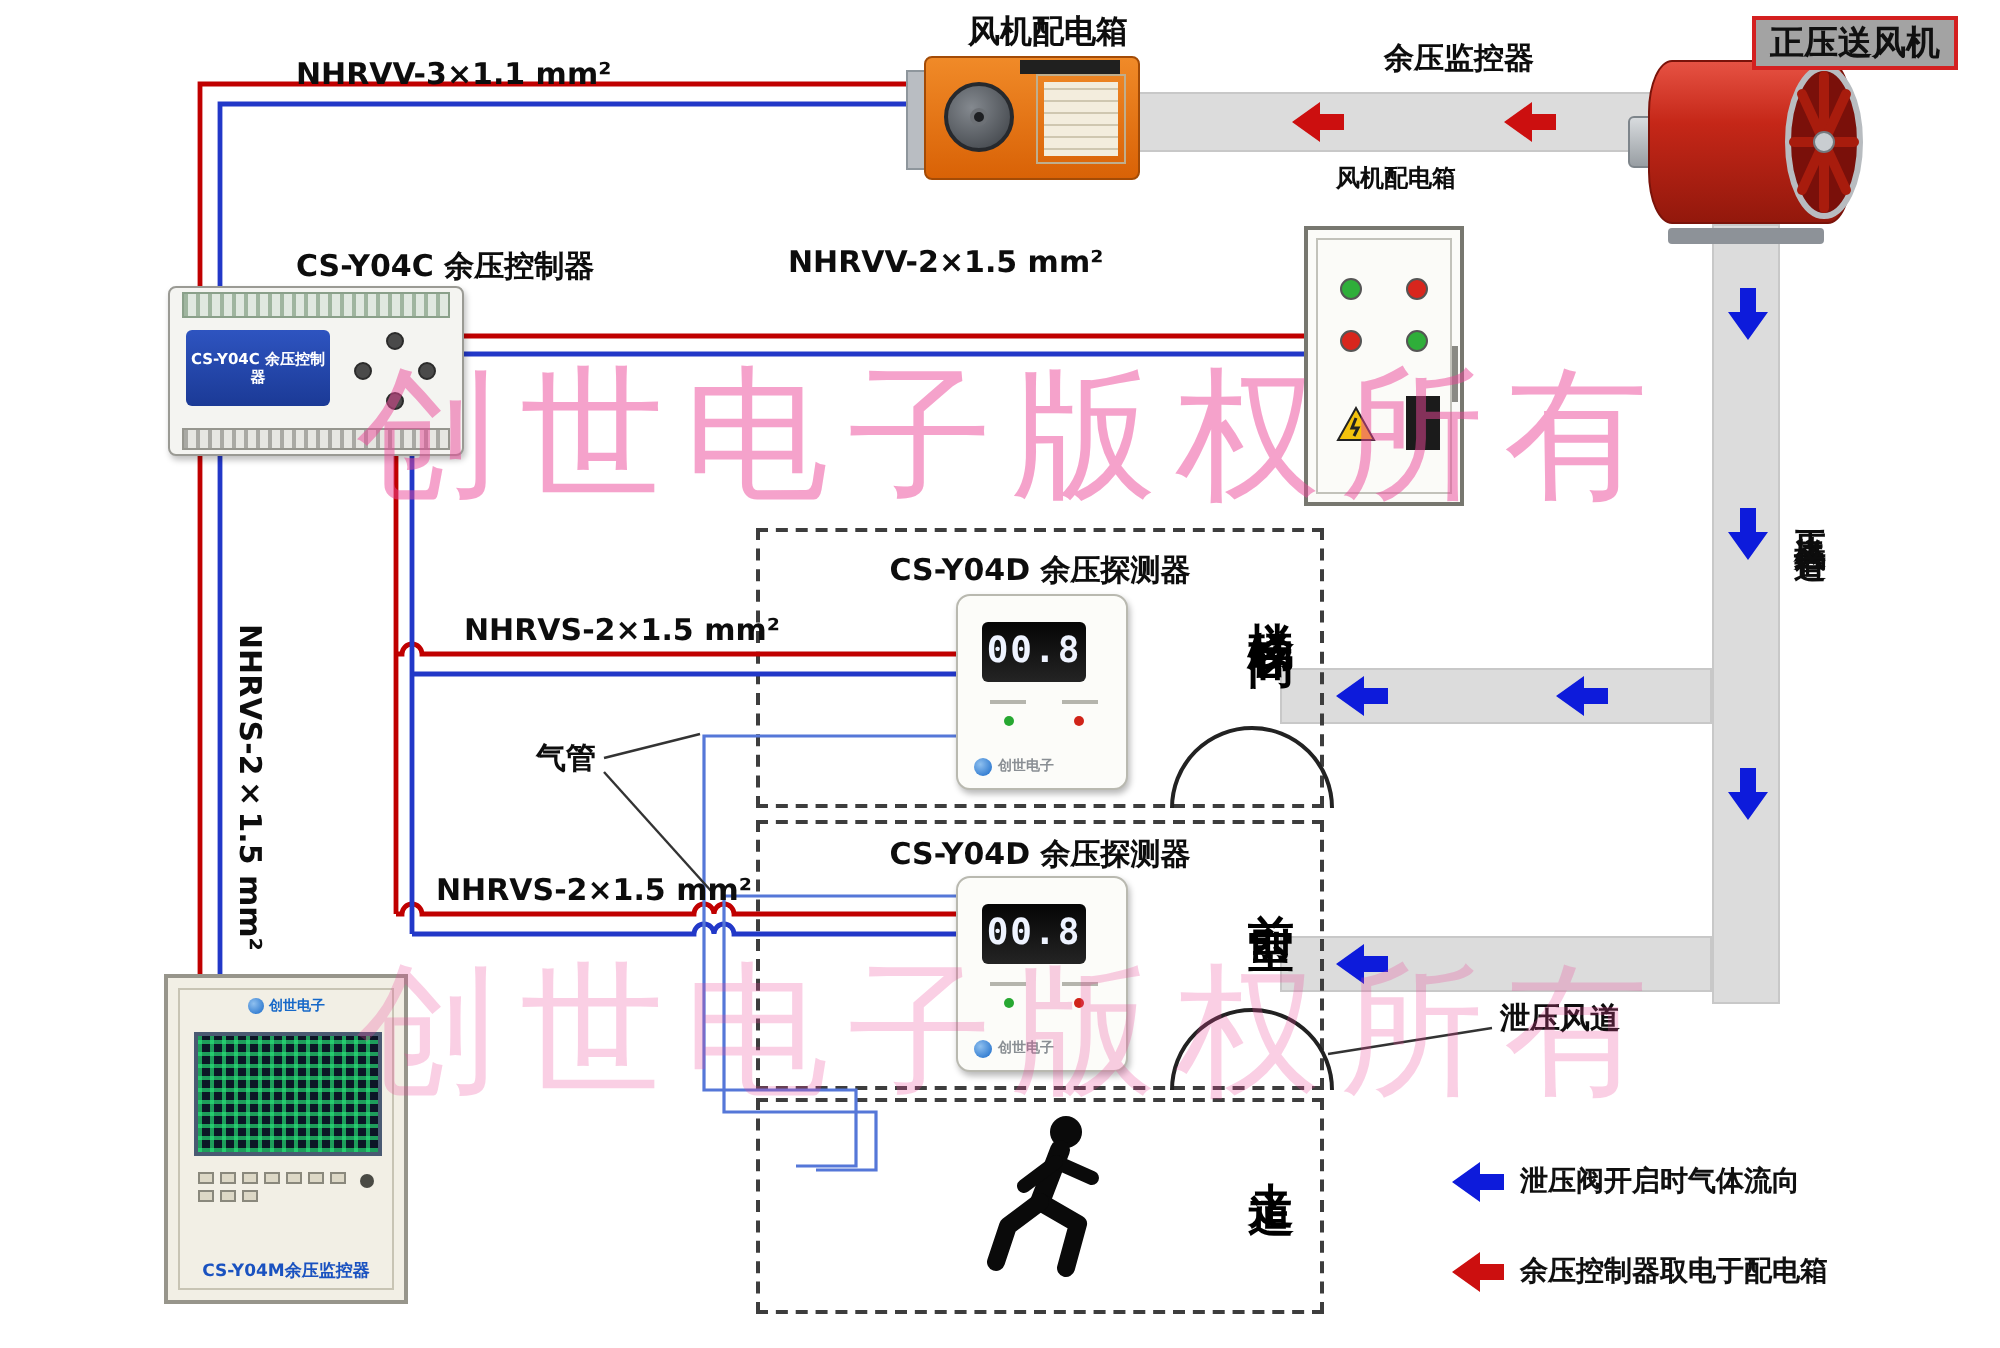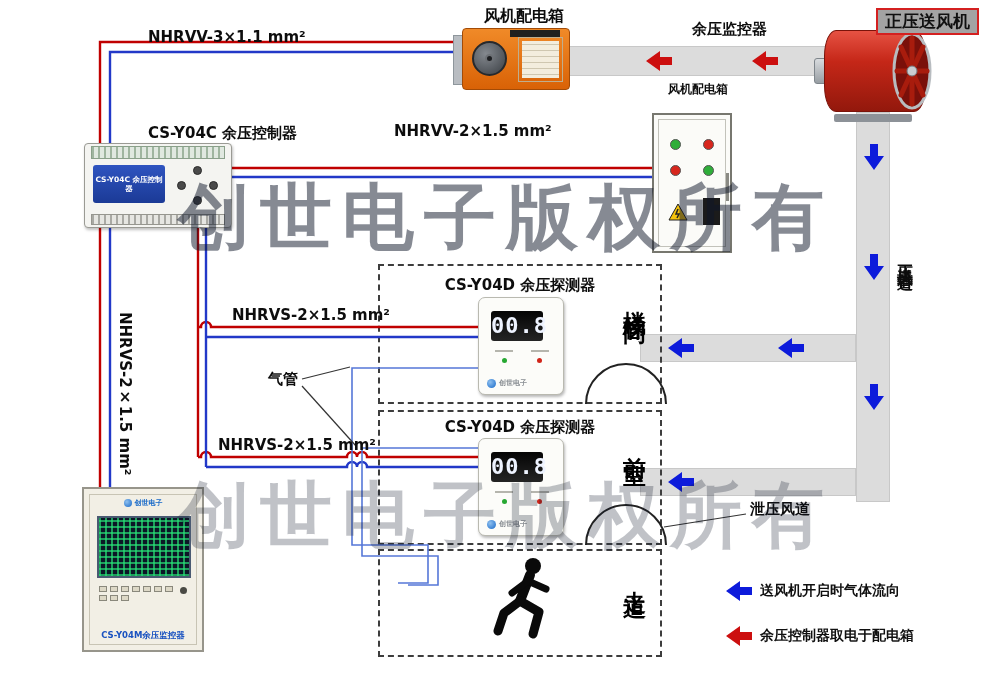--- a/index.html
+++ b/index.html
@@ -4,21 +4,21 @@
 <style>
   *{margin:0;padding:0;box-sizing:border-box}
   html,body{background:#ffffff}
   body{font-family:"DejaVu Sans","Liberation Sans",sans-serif;color:#101010}
   .stage{position:relative;width:1000px;height:674px;background:#fff;overflow:hidden}
   .duct{position:absolute;background:#dcdcdc;border:1px solid #c8c8c8;z-index:4}
   .dashbox{position:absolute;border:2px dashed #3d3d3d;z-index:8;background:transparent}
   .lbl{position:absolute;font-weight:700;color:#0d0d0d;white-space:nowrap;z-index:35;font-size:15px}
   .vlbl{writing-mode:vertical-rl}
   .room-label{position:absolute;writing-mode:vertical-rl;font-weight:700;font-size:23px;letter-spacing:5px;color:#000;z-index:35}
-  .watermark{position:absolute;font-size:72px;font-weight:700;color:#0f172a;letter-spacing:10px;white-space:nowrap;z-index:40;pointer-events:none}
+  .watermark{position:absolute;font-size:72px;font-weight:400;color:#ec4899;letter-spacing:10px;white-space:nowrap;z-index:40;pointer-events:none}
   .device{position:absolute;z-index:30}
   .wire-layer{position:absolute;left:0;top:0;z-index:12}
   
   .ctrl{width:148px;height:85px;background:#f4f4f1;border:1px solid #9a9a94;border-radius:4px;box-shadow:1px 2px 3px rgba(0,0,0,.25)}
   .ctrl .tstrip{position:absolute;left:6px;right:6px;top:2px;height:13px;background:repeating-linear-gradient(90deg,#9fb59f 0 2px,#e0e8e0 2px 6px);border:1px solid #8aa08a}
   .ctrl .bstrip{position:absolute;left:6px;right:6px;bottom:2px;height:11px;background:repeating-linear-gradient(90deg,#a9a9a4 0 2px,#e6e6e2 2px 6px);border:1px solid #96968f}
   .ctrl .screen{position:absolute;left:8px;top:21px;width:72px;height:38px;background:linear-gradient(#2e54c0,#1b3a96);border-radius:3px;color:#fff;font-size:7.5px;font-weight:700;display:flex;align-items:center;justify-content:center;text-align:center;line-height:1.25;padding:2px}
   .ctrl .btns{position:absolute;right:10px;top:22px;width:46px;height:40px}
   .ctrl .btn-dot{position:absolute;width:9px;height:9px;border-radius:50%;background:#4a4a4a;border:1px solid #2b2b2b}
   
@@ -33,21 +33,21 @@
   .fan-shaft{position:absolute;left:-6px;top:36px;width:14px;height:26px;background:linear-gradient(#d8dbde,#989ea3);border:1px solid #7e858b;border-radius:3px}
   .fan-base{position:absolute;left:14px;bottom:-2px;width:78px;height:8px;background:#8d9298;border-radius:2px}
   
   .pbox{width:80px;height:140px;background:#fbfbf8;border:2px solid #77776f}
   .pbox .inner{position:absolute;inset:4px;border:1px solid #c2c2ba}
   .lamp{position:absolute;width:11px;height:11px;border-radius:50%;border:1px solid #555}
   .pbox .blk{position:absolute;right:10px;bottom:26px;width:17px;height:27px;background:#1b1b1b}
   .pbox .handle{position:absolute;right:1px;top:58px;width:3px;height:28px;background:#8a8a84}
   
   .det{width:86px;height:98px;background:#fcfcf9;border:1px solid #b9b9b0;border-radius:7px;box-shadow:1px 2px 3px rgba(0,0,0,.28)}
-  .det .disp{position:absolute;left:12px;top:13px;width:52px;height:30px;background:linear-gradient(#050505,#242424);border-radius:3px;color:#eef3ff;font-family:"DejaVu Sans Mono","Liberation Mono",monospace;font-size:22px;font-weight:700;text-align:center;line-height:30px;letter-spacing:1px}
+  .det .disp{position:absolute;left:12px;top:13px;width:52px;height:30px;background:linear-gradient(#050505,#242424);border-radius:3px;color:#eef3ff;font-family:"DejaVu Sans Mono","Liberation Mono",monospace;font-size:18px;font-weight:700;text-align:center;line-height:30px;letter-spacing:1px}
   .det .mark{position:absolute;height:2px;background:#b5b5ad}
   .led{position:absolute;width:5px;height:5px;border-radius:50%}
   .brand{position:absolute;left:8px;bottom:6px;display:flex;align-items:center;gap:3px}
   .brand .swirl{width:9px;height:9px;border-radius:50%;background:radial-gradient(circle at 35% 35%,#8fc0ef,#1668c8)}
   .brand .btxt{font-size:7px;color:#8a8f94;font-weight:700}
   
   .mon{width:122px;height:165px;background:#f2efe5;border:2px solid #97958b}
   .mon .inner{position:absolute;inset:5px;border:1px solid #c8c4b4}
   .mon .screen{position:absolute;left:13px;top:27px;width:94px;height:62px;background-color:#0c1626;border:2px solid #4a5a72;background-image:repeating-linear-gradient(90deg,rgba(40,230,120,.65) 0 2px,transparent 2px 6px),repeating-linear-gradient(0deg,rgba(40,230,120,.65) 0 2px,transparent 2px 6px)}
   .mon .keys{position:absolute;left:13px;top:95px;width:80px;display:flex;flex-wrap:wrap}
@@ -141,21 +141,21 @@
   <div class="lbl" style="left:218px;top:436px">NHRVS-2×1.5 mm²</div>
   <div class="lbl vlbl" style="left:116px;top:312px;height:160px">NHRVS-2×1.5 mm²</div>
   <div class="lbl" style="left:268px;top:370px">气管</div>
   <div class="lbl vlbl" style="left:894px;top:252px;height:170px;font-size:16px;letter-spacing:2px">正压送风管道</div>
   <div class="lbl" style="left:750px;top:500px">泄压风道</div>
 
   <div class="room-label" style="left:620px;top:292px;height:92px">楼梯间</div>
   <div class="room-label" style="left:620px;top:438px;height:64px">前室</div>
   <div class="room-label" style="left:620px;top:572px;height:64px">走道</div>
 
-  <div class="legend-text" style="left:760px;top:582px">送风机开启时气体流向</div>
+  <div class="legend-text" style="left:760px;top:582px">泄压阀开启时气体流向</div>
   <div class="legend-text" style="left:760px;top:627px">余压控制器取电于配电箱</div>
 
   <div class="watermark" style="left:178px;top:170px;opacity:.5">创世电子版权所有</div>
   <div class="watermark" style="left:178px;top:468px;opacity:.26">创世电子版权所有</div>
 
   <div class="device ctrl" style="left:84px;top:143px">
     <div class="tstrip"></div>
     <div class="screen">CS-Y04C 余压控制器</div>
     <div class="btns">
       <span class="btn-dot" style="left:18px;top:0"></span>

